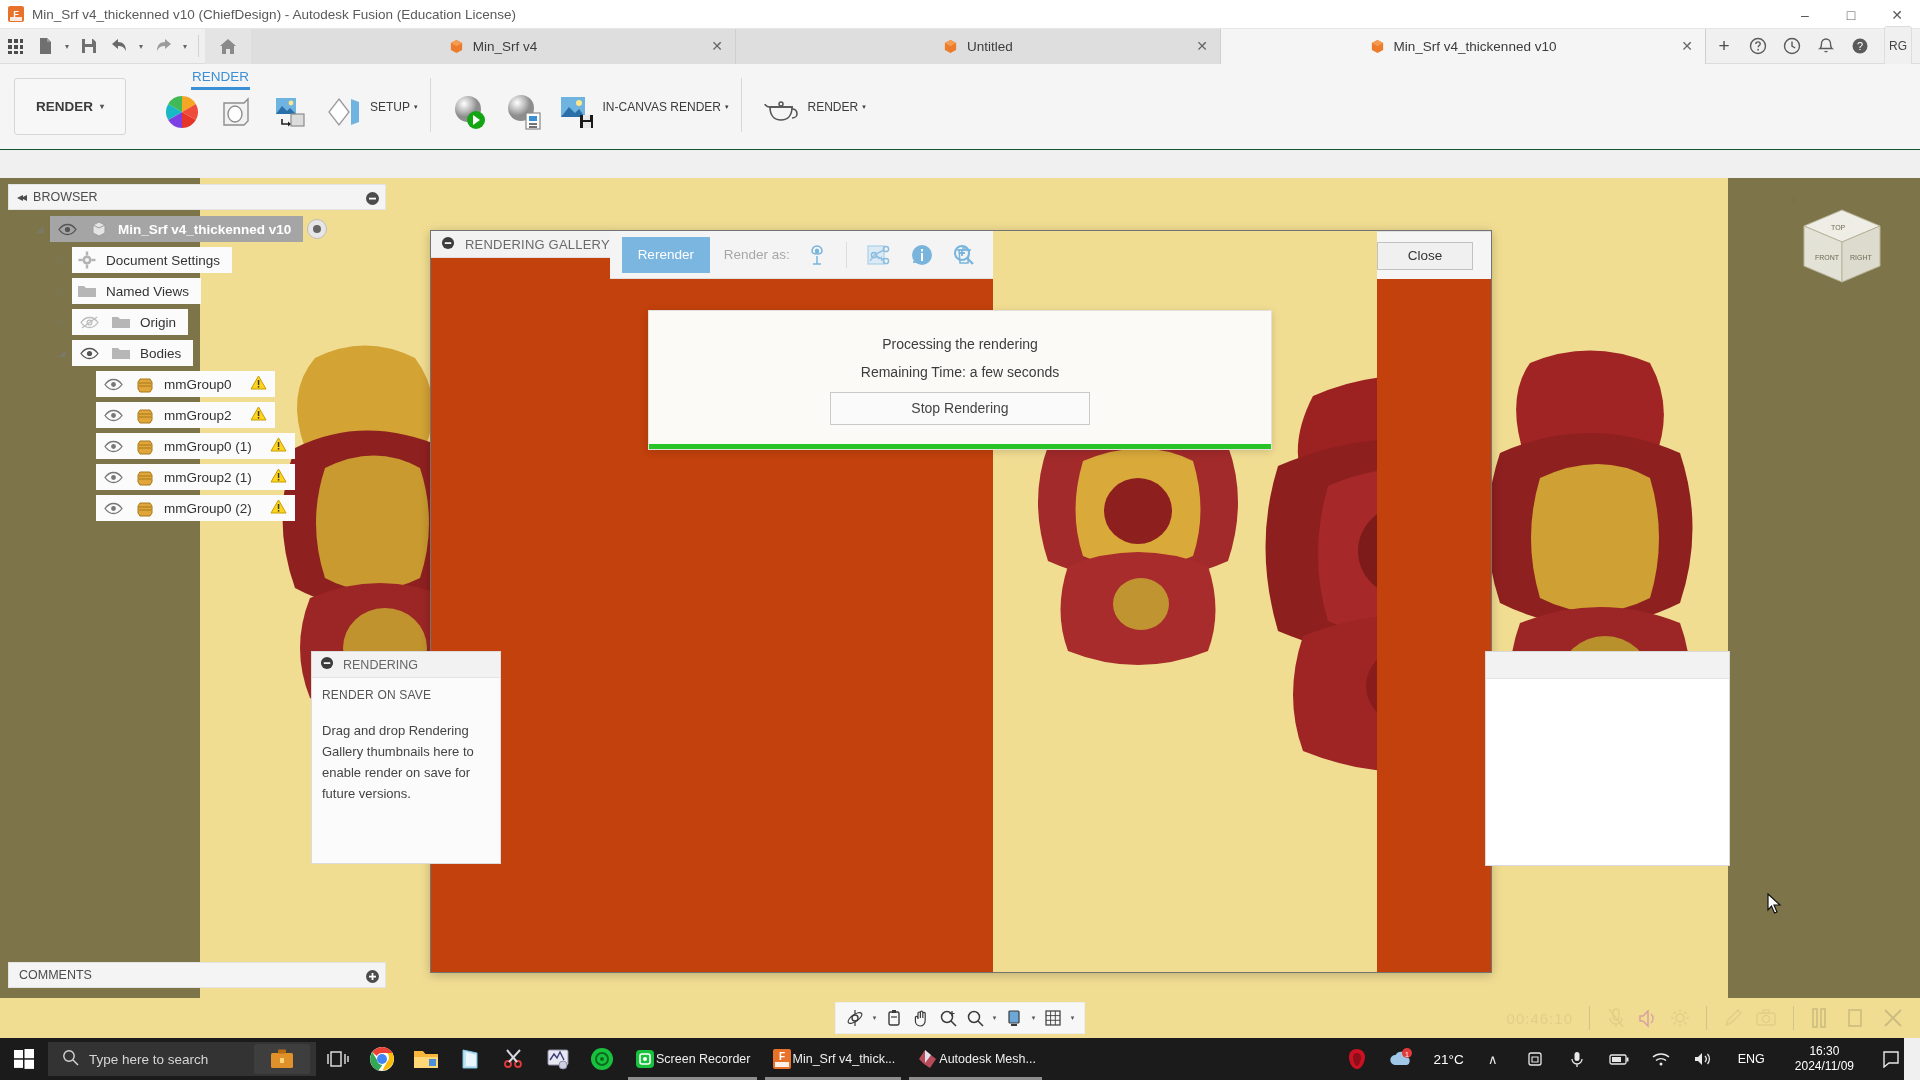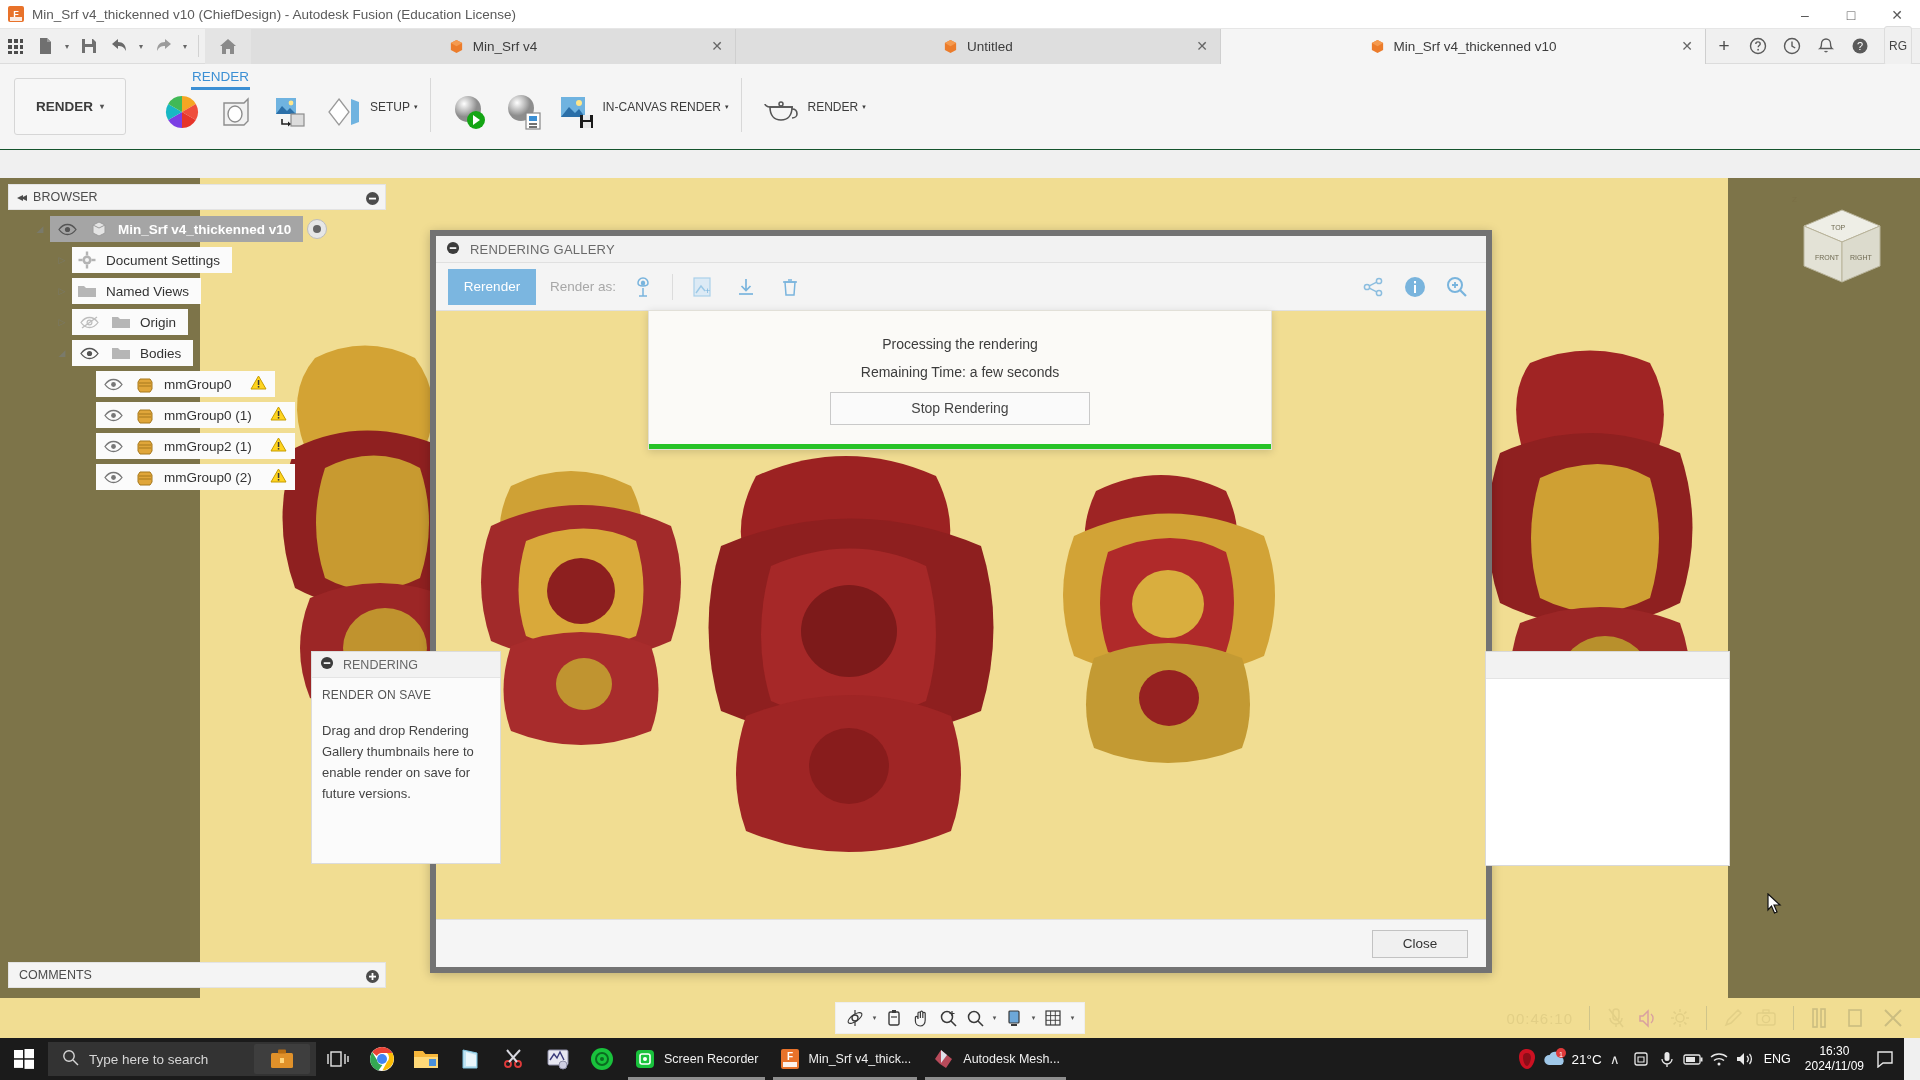--- a/index.html
+++ b/index.html
@@ -92,21 +92,21 @@
   .warn{margin-left:6px;margin-right:8px;flex:none;}
   .radio{width:20px;height:20px;border-radius:50%;background:#e6e6e6;border:1px solid #bdbdbd;display:flex;align-items:center;justify-content:center;margin-left:4px;}
   .radio i{width:8px;height:8px;border-radius:50%;background:#666;display:block;}
 
   
   #comments{position:absolute;left:8px;bottom:92px;width:378px;height:26px;background:#f4f4f4;border:1px solid #e3e3e3;display:flex;align-items:center;}
   #comments span{margin-left:10px;font-size:12.5px;color:#4c4c4c;}
   #comments .plus{position:absolute;right:0;top:0;width:26px;height:26px;display:flex;align-items:center;justify-content:center;}
 
   
-  #gallery{position:absolute;left:430px;top:230px;width:1062px;height:743px;background:#c2410c;border:6px solid #737373;box-shadow:0 2px 10px rgba(0,0,0,.22);display:flex;flex-direction:column;}
+  #gallery{position:absolute;left:430px;top:230px;width:1062px;height:743px;background:#c2410c;border:1px solid #737373;box-shadow:0 2px 10px rgba(0,0,0,.22);display:flex;}
   #g-title{height:27px;background:#f2f2f2;border-bottom:1px solid #e0e0e0;display:flex;align-items:center;gap:10px;padding-left:10px;}
   #g-title .t{font-size:13px;color:#6a6a6a;letter-spacing:.2px;}
   #g-tools{height:48px;background:#f4f4f4;border-bottom:1px solid #e0e0e0;display:flex;align-items:center;padding:0 12px;gap:10px;position:relative;}
   #rerender{width:88px;height:36px;background:#7bb6e0;color:#fff;border:none;font-size:13.5px;font-family:"Liberation Sans",sans-serif;}
   #renderas{font-size:13.5px;color:#a7a7a7;margin-left:4px;}
   .gt-ic{width:34px;height:34px;display:flex;align-items:center;justify-content:center;color:#79b4dd;}
   .gt-sep{width:1px;height:26px;background:#dcdcdc;margin:0 2px;}
   #g-tools .right{position:absolute;right:12px;display:flex;align-items:center;gap:8px;}
   #g-body{flex:1;background:#f1dd92;position:relative;overflow:hidden;}
   #g-foot{height:48px;background:#f5f5f5;border-top:1px solid #e0e0e0;display:flex;align-items:center;justify-content:flex-end;padding-right:18px;}
@@ -148,23 +148,23 @@
   .bic{color:#e2cf86;display:flex;align-items:center;}
   .bic.dark{color:#cbbd80;}
 
   
   #taskbar{position:absolute;left:0;bottom:0;right:16px;height:42px;background:#1b1b1b;display:flex;align-items:center;color:#fff;}
   #startbtn{width:48px;height:42px;display:flex;align-items:center;justify-content:center;}
   #searchbox{width:268px;height:34px;background:#333;display:flex;align-items:center;gap:10px;padding-left:14px;position:relative;}
   #searchbox .ph{font-size:13.5px;color:#d6d6d6;}
   #searchbox .briefcase{position:absolute;right:6px;width:56px;height:30px;background:#3e3e3e;display:flex;align-items:center;justify-content:center;border-radius:2px;}
   .tbic{width:44px;height:42px;display:flex;align-items:center;justify-content:center;}
-  .tbapp{height:42px;display:flex;align-items:center;gap:8px;padding:16px 10px;position:relative;font-size:12.5px;color:#efefef;white-space:nowrap;}
+  .tbapp{height:42px;display:flex;align-items:center;padding:16px 10px;position:relative;font-size:12.5px;color:#efefef;white-space:nowrap;}
   .tbapp .ul{position:absolute;left:4px;right:4px;bottom:0;height:3px;background:#8d8d8d;}
-  #tray{margin-left:auto;display:flex;align-items:center;gap:0;padding-right:6px;height:42px;}
+  #tray{margin-left:auto;display:flex;align-items:center;gap:16px;height:42px;}
   .tri{width:26px;height:42px;display:flex;align-items:center;justify-content:center;color:#e8e8e8;}
   #clock{font-size:12px;line-height:15px;text-align:center;color:#fff;padding:0 8px;}
   #temp{font-size:13.5px;color:#fff;margin-left:2px;}
   #lang{font-size:12.5px;color:#fff;padding:0 6px;}
 
   #cursor{position:absolute;left:1767px;top:893px;z-index:90;}
 </style>
 </head>
 <body>
 
@@ -548,20 +548,43 @@
               <circle cx="9.5" cy="6.5" r="2.4" fill="#777"></circle>
             </svg>
           </span>
         <span class="ficon">
             <svg width="18" height="17" viewBox="0 0 18 17">
               <path d="M4 3h10l2 3v7l-2 3H4l-2-3V6z" fill="#e0a63a" stroke="#a6781d" stroke-width="1"></path>
               <path d="M3 7h12M3 10h12" stroke="#a6781d" stroke-width="1"></path>
             </svg>
           </span>
         <span class="tlabel">mmGroup0</span>
+        <span class="warn"><svg width="17" height="15" viewBox="0 0 17 15">
+              <path d="M8.5 1L16 14H1z" fill="#ffd41f" stroke="#c79d00" stroke-width="1"></path>
+              <rect x="7.8" y="5" width="1.5" height="5" fill="#3a3a3a"></rect>
+              <rect x="7.8" y="11" width="1.5" height="1.6" fill="#3a3a3a"></rect>
+            </svg></span>
+      </span>
+    </div>
+    <div class="trow">
+      <span class="twist" style="margin-left:68px;"></span>
+      <span class="tcell">
+        <span class="eye">
+            <svg width="19" height="13" viewBox="0 0 19 13">
+              <path d="M1 6.5s3.5-5 8.5-5 8.5 5 8.5 5-3.5 5-8.5 5-8.5-5-8.5-5z" fill="none" stroke="#777" stroke-width="1.3"></path>
+              <circle cx="9.5" cy="6.5" r="2.4" fill="#777"></circle>
+            </svg>
+          </span>
+        <span class="ficon">
+            <svg width="18" height="17" viewBox="0 0 18 17">
+              <path d="M4 3h10l2 3v7l-2 3H4l-2-3V6z" fill="#e0a63a" stroke="#a6781d" stroke-width="1"></path>
+              <path d="M3 7h12M3 10h12" stroke="#a6781d" stroke-width="1"></path>
+            </svg>
+          </span>
+        <span class="tlabel">mmGroup2</span>
         <span class="warn"><svg width="17" height="15" viewBox="0 0 17 15">
               <path d="M8.5 1L16 14H1z" fill="#ffd41f" stroke="#c79d00" stroke-width="1"></path>
               <rect x="7.8" y="5" width="1.5" height="5" fill="#3a3a3a"></rect>
               <rect x="7.8" y="11" width="1.5" height="1.6" fill="#3a3a3a"></rect>
             </svg></span>
       </span>
     </div>
     <div class="trow">
       <span class="twist" style="margin-left:68px;"></span>
       <span class="tcell">

